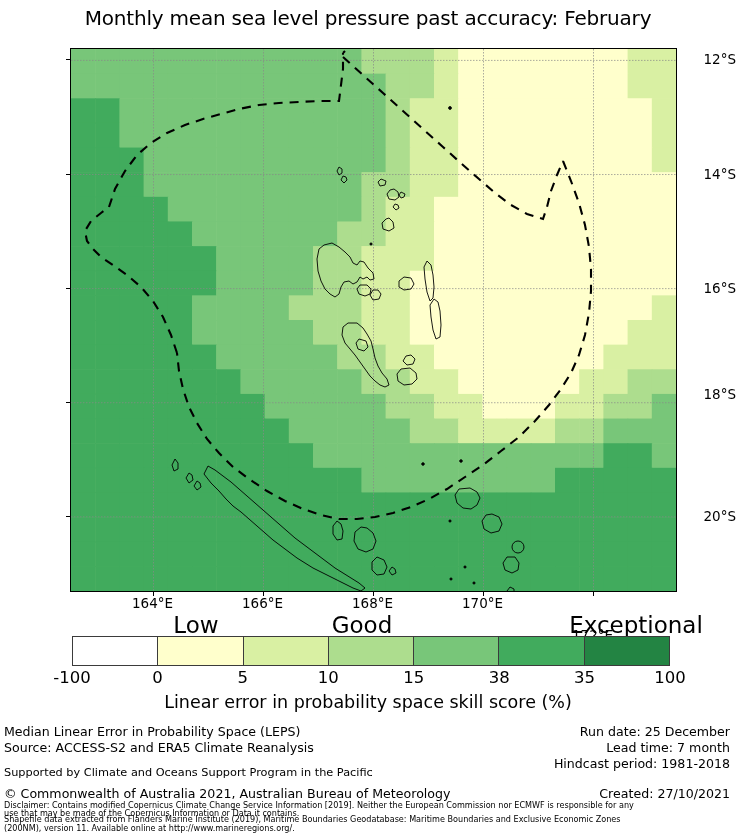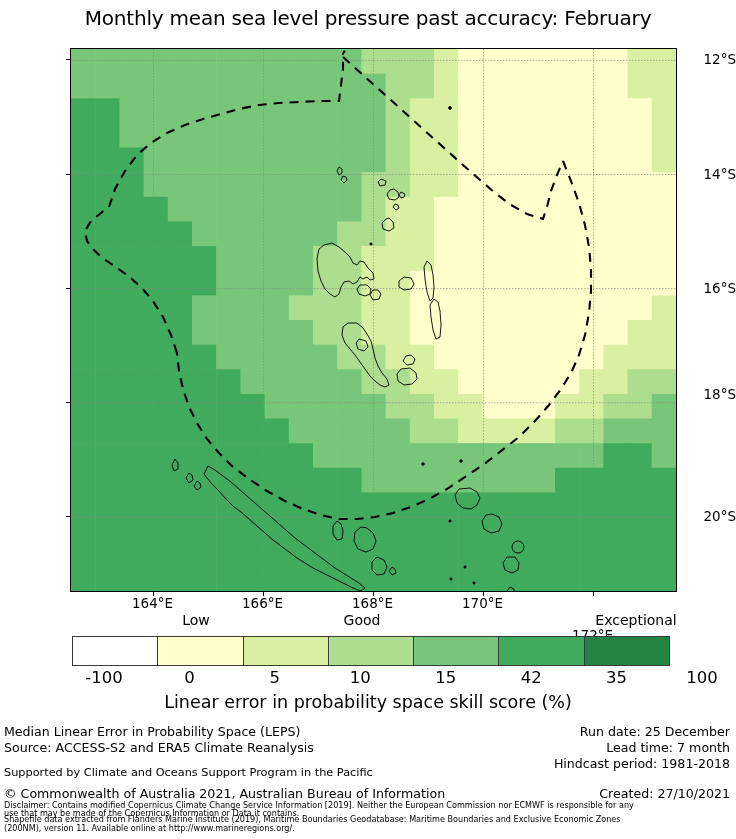--- a/index.html
+++ b/index.html
@@ -72,21 +72,21 @@
   
   #cbar-cats {
     position: absolute;
     left: 0px;
     top: 612px;
     width: 736px;
     height: 22px;
   }
   .cbar-cat {
     position: absolute;
-    font-size: 14px;
+    font-size: 23px;
     transform: translateX(-50%);
     white-space: nowrap;
   }
   #cbar {
     position: absolute;
     left: 72px;
     top: 636px;
     width: 598px;
     height: 30px;
     border: 1px solid #3b3b3b;
@@ -99,21 +99,20 @@
     left: 0;
     top: 668px;
     width: 736px;
     height: 20px;
   }
   .cbar-tick-label {
     position: absolute;
     font-size: 16.5px;
     transform: translateX(-50%);
     white-space: nowrap;
-    margin-left: 32px;
   }
   #cbar-xlabel {
     position: absolute;
     left: 0;
     top: 692px;
     width: 736px;
     text-align: center;
     font-size: 17.5px;
   }
   
@@ -864,32 +863,32 @@
     <div class="cbar-seg" style="background: rgb(65, 171, 93); flex: 1 1 0px; border-left: 1px solid rgb(59, 59, 59);"></div>
     <div class="cbar-seg" style="background: rgb(35, 132, 67); flex: 1 1 0px; border-left: 1px solid rgb(59, 59, 59);"></div>
   </div>
 
 <div id="cbar-ticks">
     <div class="cbar-tick-label" style="left: 72px;">-100</div>
     <div class="cbar-tick-label" style="left: 157.429px;">0</div>
     <div class="cbar-tick-label" style="left: 242.857px;">5</div>
     <div class="cbar-tick-label" style="left: 328.286px;">10</div>
     <div class="cbar-tick-label" style="left: 413.714px;">15</div>
-    <div class="cbar-tick-label" style="left: 499.143px;">42</div>
+    <div class="cbar-tick-label" style="left: 499.143px;">38</div>
     <div class="cbar-tick-label" style="left: 584.571px;">35</div>
     <div class="cbar-tick-label" style="left: 670px;">100</div>
   </div>
 
 <div id="cbar-xlabel">Linear error in probability space skill score (%)</div>
 
 <div class="foot-left" style="top:724px">Median Linear Error in Probability Space (LEPS)</div>
 <div class="foot-left" style="top:740px">Source: ACCESS-S2 and ERA5 Climate Reanalysis</div>
 <div class="foot-right" style="top:724px">Run date: 25 December</div>
 <div class="foot-right" style="top:740px">Lead time: 7 month</div>
 <div class="foot-right" style="top:756px">Hindcast period: 1981-2018</div>
 <div class="foot-small" style="top:766px">Supported by Climate and Oceans Support Program in the Pacific</div>
 
-<div class="foot-left" style="top:786px">© Commonwealth of Australia 2021, Australian Bureau of Information</div>
+<div class="foot-left" style="top:786px">© Commonwealth of Australia 2021, Australian Bureau of Meteorology</div>
 <div class="foot-right" style="top:786px">Created: 27/10/2021</div>
 <div class="fineprint" style="top:801px">Disclaimer: Contains modified Copernicus Climate Change Service Information [2019]. Neither the European Commission nor ECMWF is responsible for any</div>
 <div class="fineprint" style="top:809px">use that may be made of the Copernicus Information or Data it contains.</div>
 <div class="fineprint" style="top:815px">Shapefile data extracted from Flanders Marine Institute (2019), Maritime Boundaries Geodatabase: Maritime Boundaries and Exclusive Economic Zones</div>
 <div class="fineprint" style="top:824px">(200NM), version 11. Available online at http://www.marineregions.org/.</div>
 
 </body></html>

